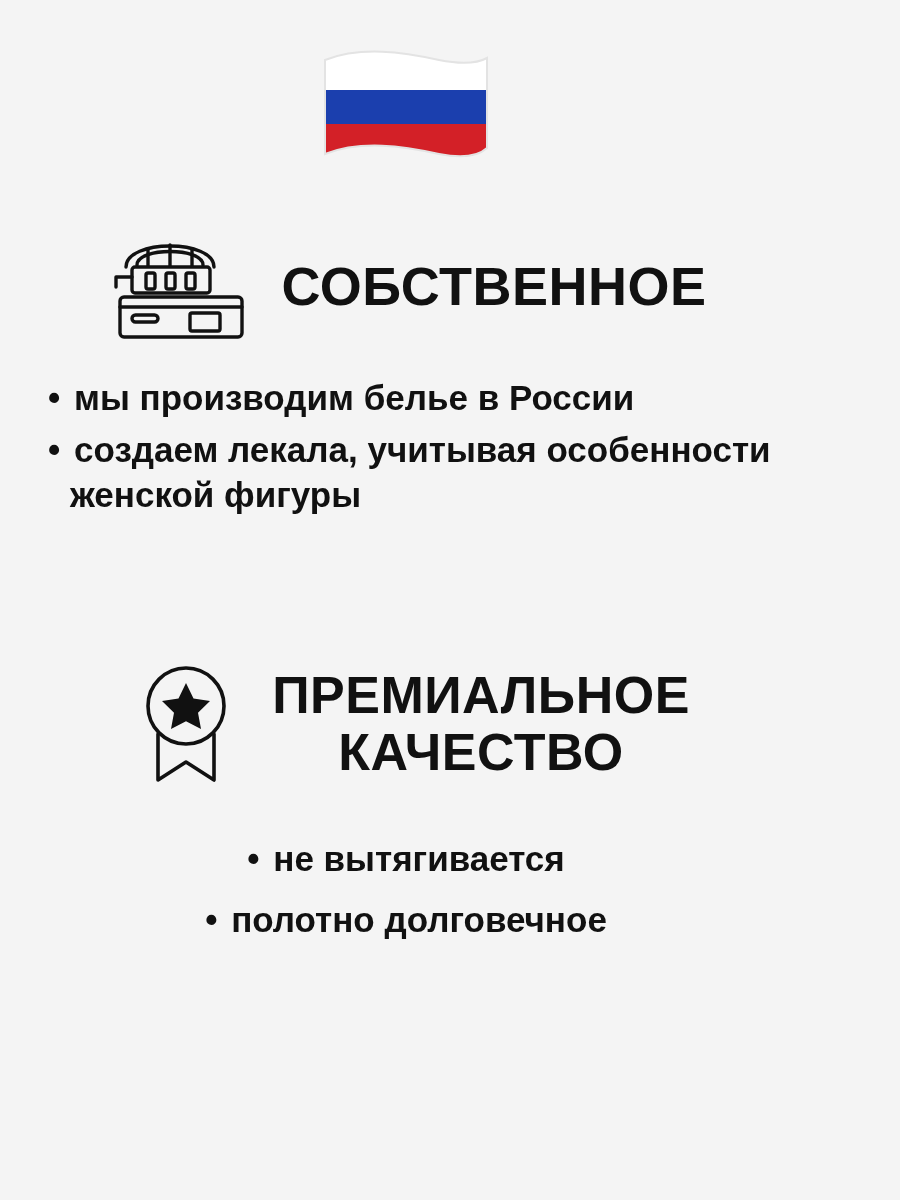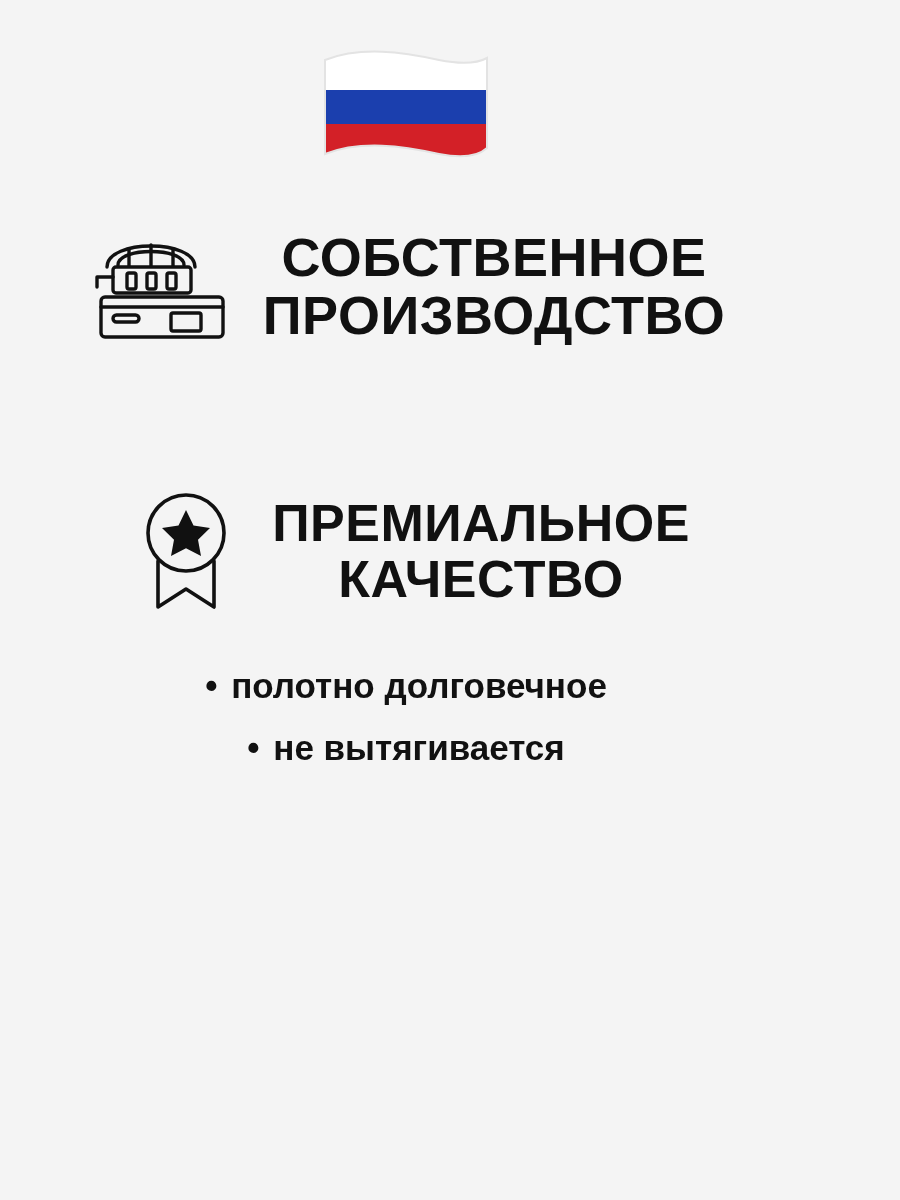--- a/index.html
+++ b/index.html
@@ -148,23 +148,32 @@
 
             <rect x="14" y="76" width="122" height="40" rx="4"></rect>
             <line x1="14" y1="86" x2="136" y2="86"></line>
             <rect x="84" y="92" width="30" height="18" rx="2"></rect>
             <rect x="26" y="94" width="26" height="7" rx="3.5"></rect>
           </g>
         </svg>
       </div>
       <div class="head-title">
         <span>СОБСТВЕННОЕ</span>
-        <span class="l2">ПРОИЗВОДСТВО</span>
       </div>
     </div>
+    <ul class="bullets left">
+      <li>
+        <span class="dot">•</span>
+        <span>мы производим белье в России</span>
+      </li>
+      <li>
+        <span class="dot">•</span>
+        <span>создаем лекала, учитывая особенности женской фигуры</span>
+      </li>
+    </ul>
   </div>
 
   <div class="section section-2">
     <div class="head-row">
       <div class="head-icon">
         <svg width="128" height="140" viewBox="0 0 128 140" aria-hidden="true">
           <g fill="none" stroke="#111111" stroke-width="3.6" stroke-linejoin="round" stroke-linecap="round">
             <circle cx="64" cy="52" r="38"></circle>
             <path d="M64 29 L71.5 44.5 L88 47 L76 58.7 L79 75 L64 67.3 L49 75 L52 58.7 L40 47 L56.5 44.5 Z" fill="#111111" stroke="none"></path>
             <path d="M36 80 L36 126 L64 108 L92 126 L92 80"></path>
@@ -172,22 +181,22 @@
         </svg>
       </div>
       <div class="head-title">
         <span>ПРЕМИАЛЬНОЕ</span>
         <span class="l2">КАЧЕСТВО</span>
       </div>
     </div>
     <ul class="bullets center">
       <li>
         <span class="dot">•</span>
+        <span>не вытягивается</span>
+      </li>
+      <li>
+        <span class="dot">•</span>
         <span>полотно долговечное</span>
-      </li>
-      <li>
-        <span class="dot">•</span>
-        <span>не вытягивается</span>
       </li>
     </ul>
   </div>
 
 </div>
 
 </body></html>

